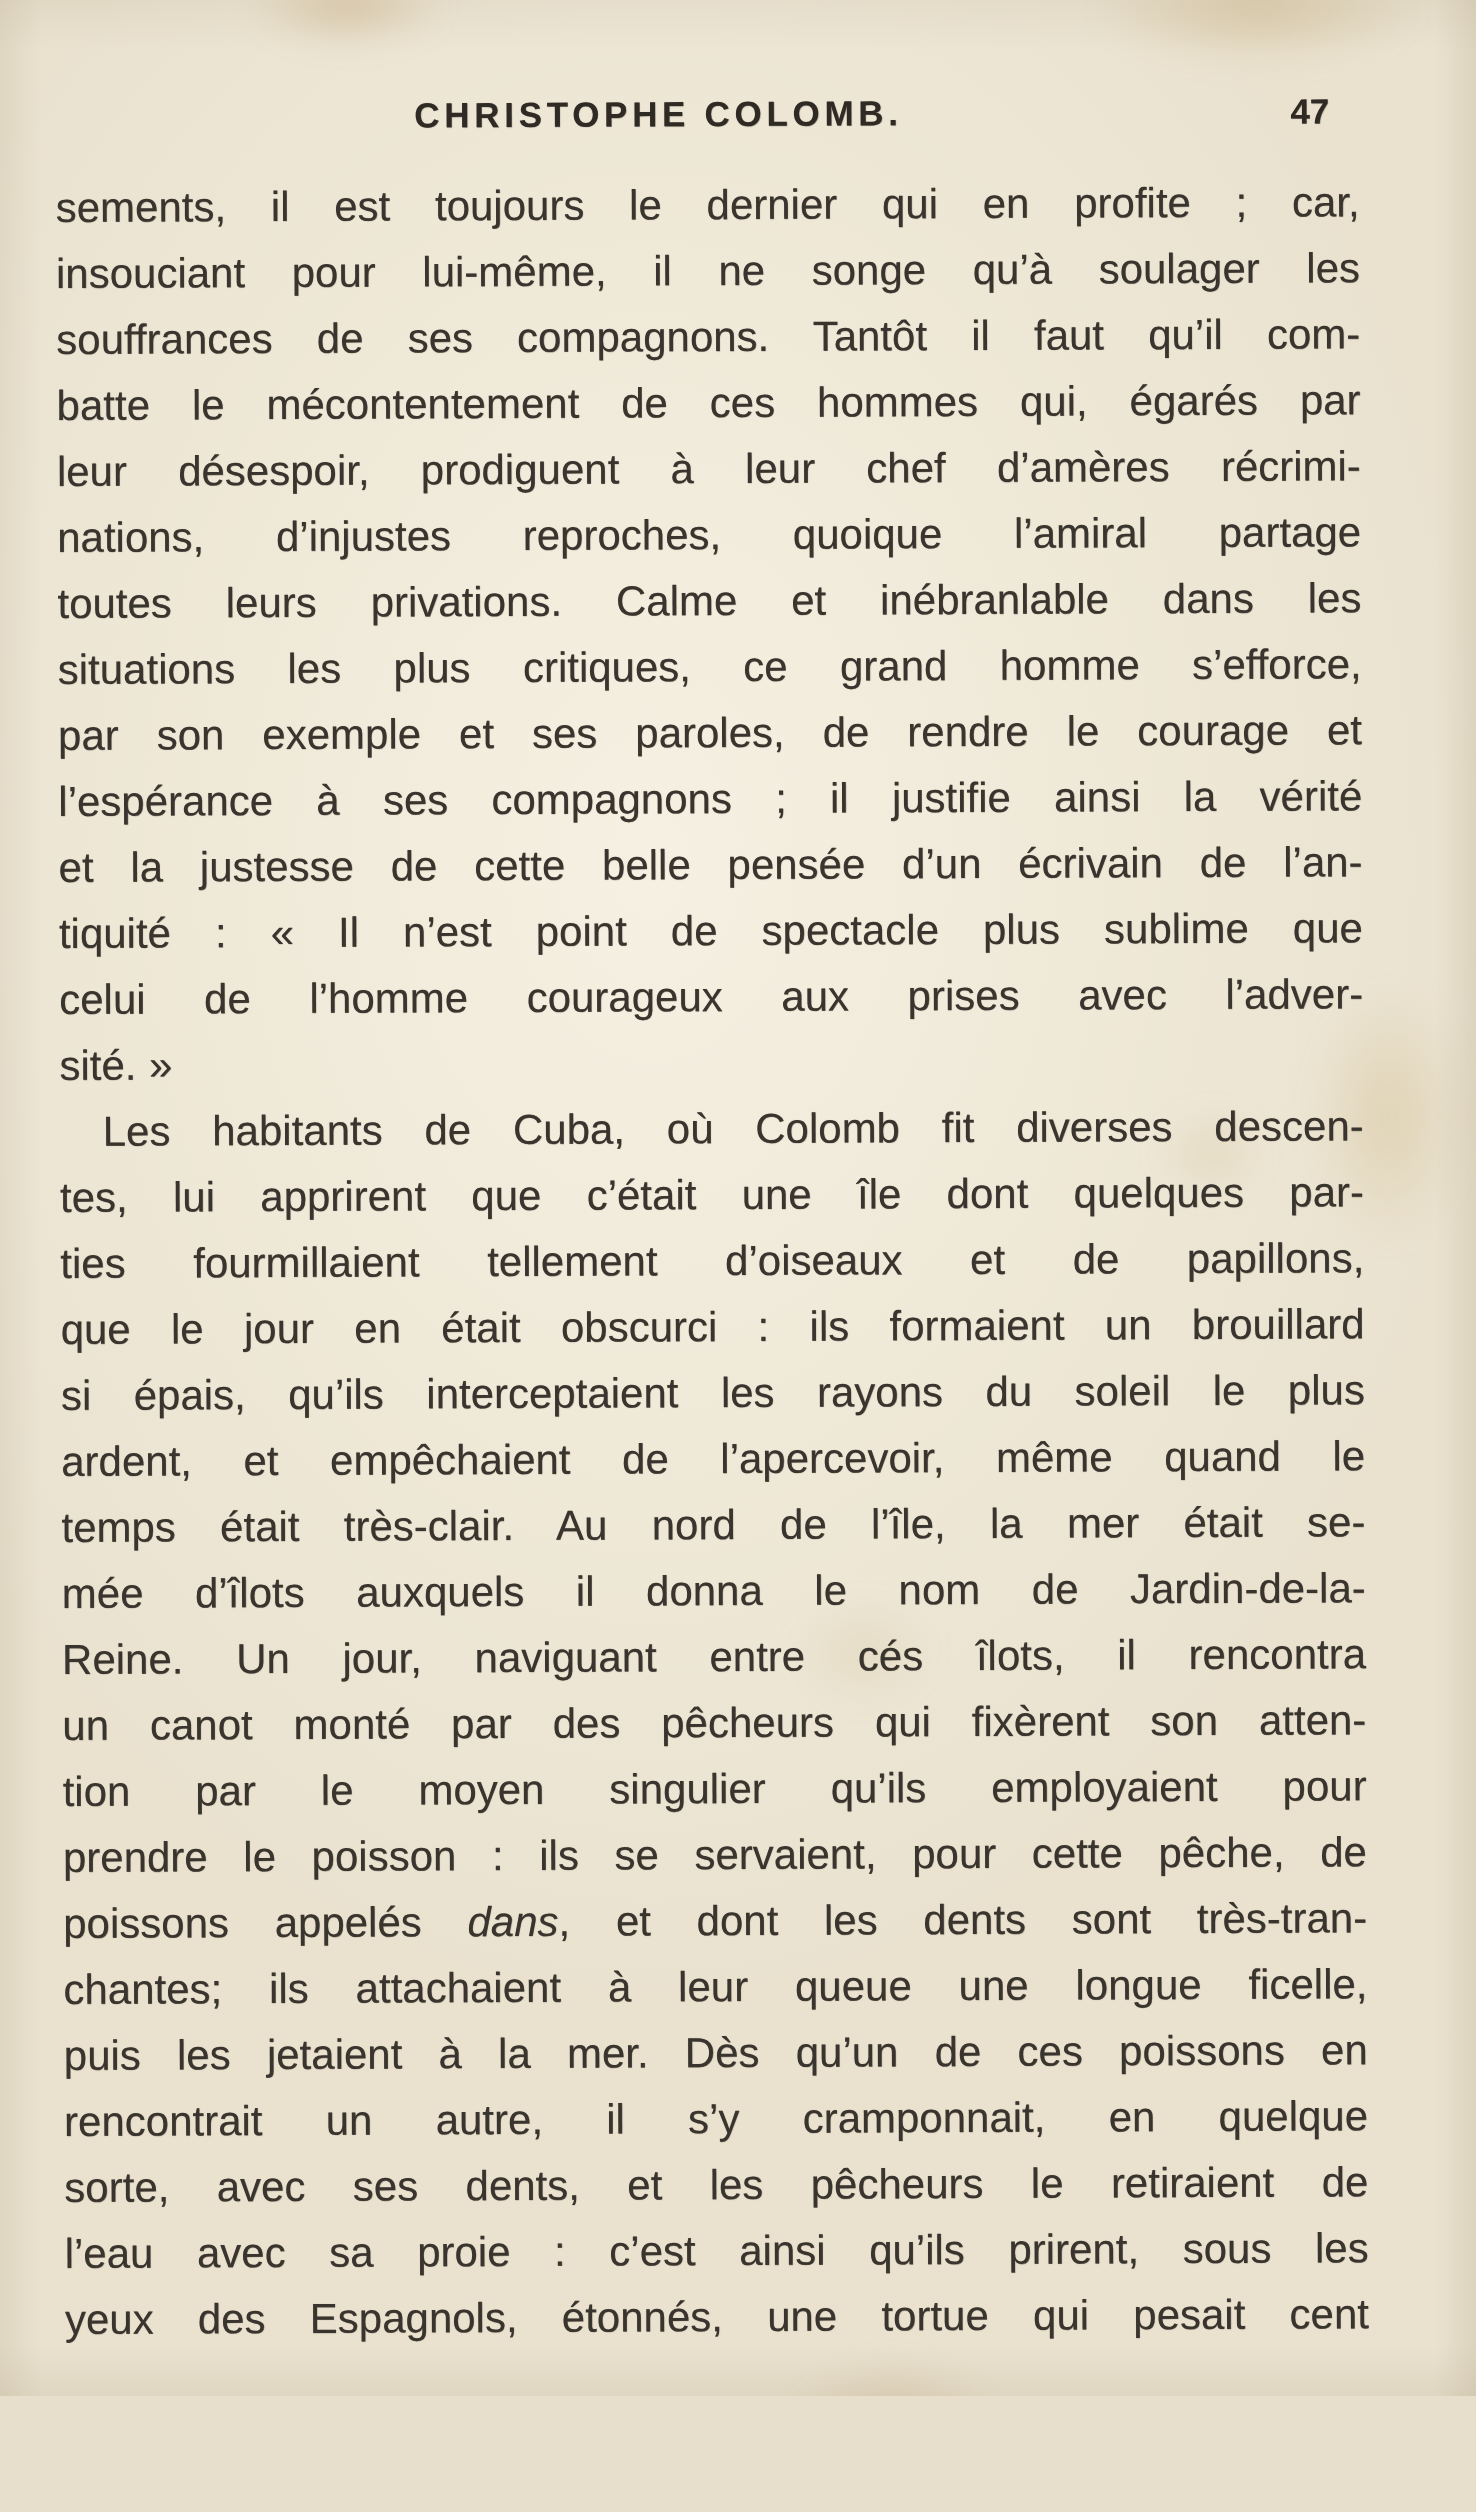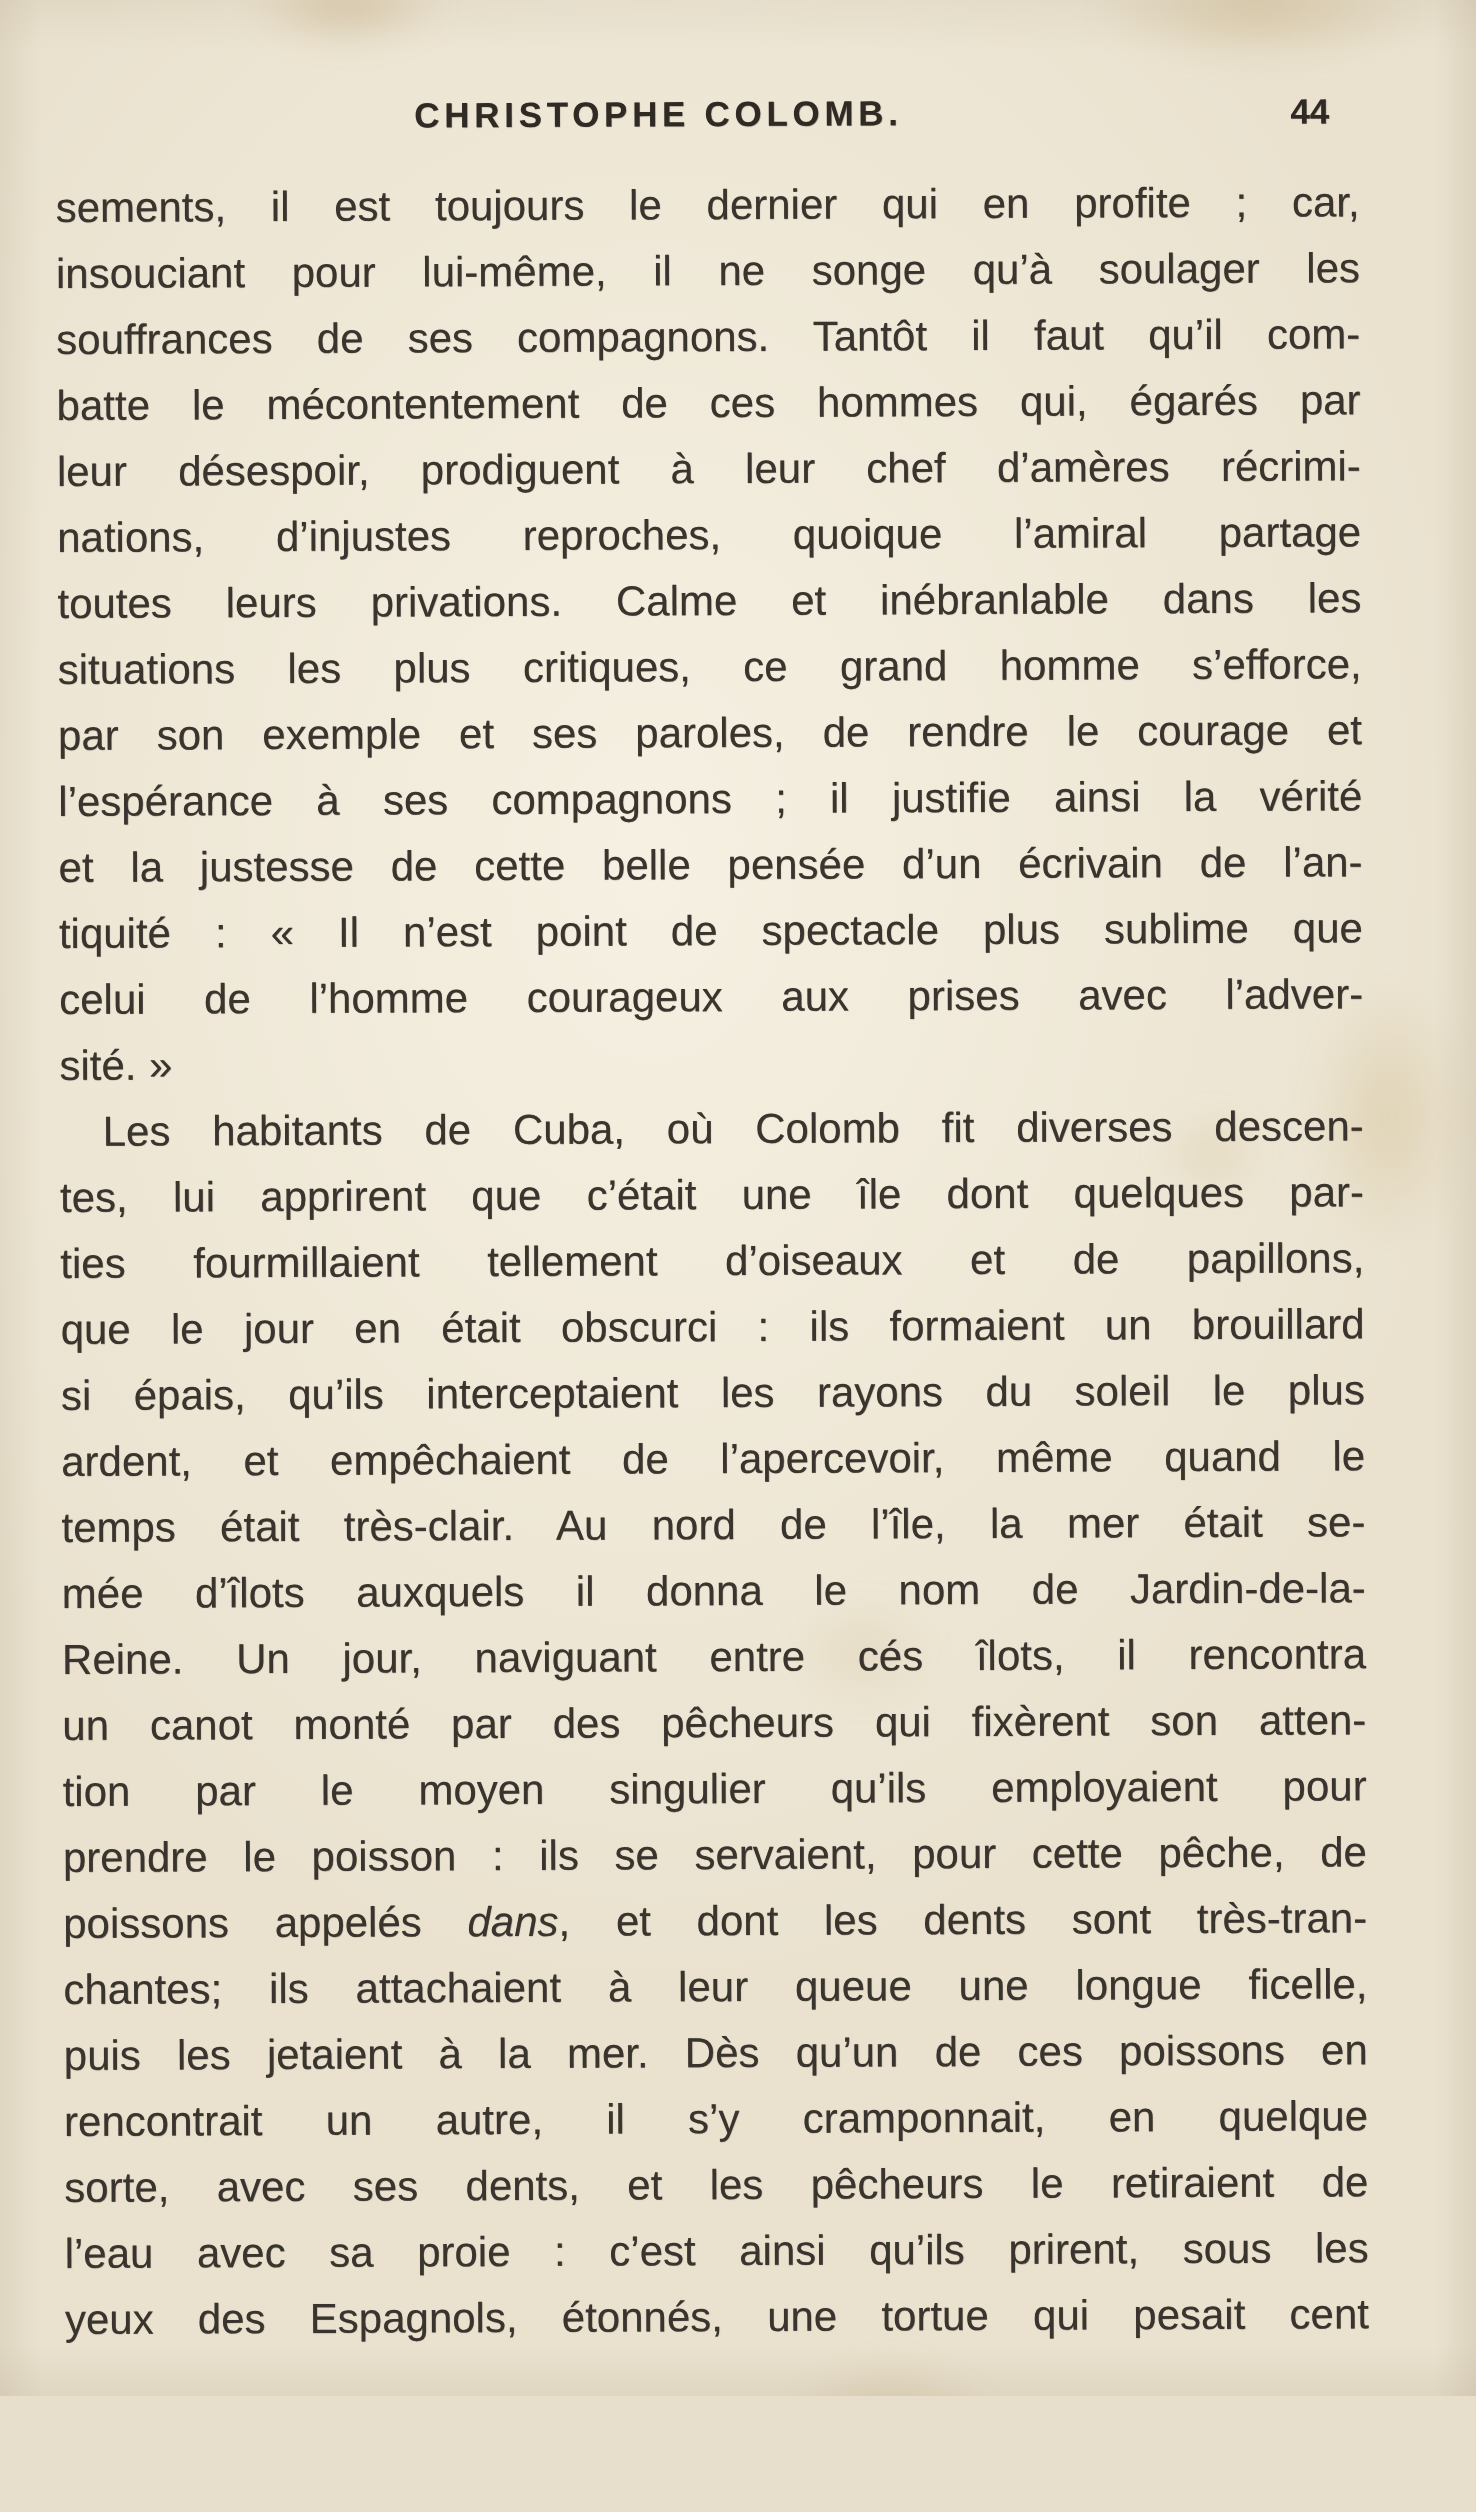--- a/index.html
+++ b/index.html
@@ -82,21 +82,21 @@
   <div class="stain s2"></div>
   <div class="stain s3"></div>
   <div class="stain s4"></div>
   <div class="stain s5"></div>
   <div class="stain s6"></div>
   <div class="stain s7"></div>
 
   <div class="sheet">
     <header>
       <div class="running-title">CHRISTOPHE COLOMB.</div>
-      <div class="page-number">44</div>
+      <div class="page-number">47</div>
     </header>
 
     <main class="text-block">
       <section>
         <div class="line">sements, il est toujours le dernier qui en profite ; car,</div>
         <div class="line">insouciant pour lui-même, il ne songe qu’à soulager les</div>
         <div class="line">souffrances de ses compagnons. Tantôt il faut qu’il com-</div>
         <div class="line">batte le mécontentement de ces hommes qui, égarés par</div>
         <div class="line">leur désespoir, prodiguent à leur chef d’amères récrimi-</div>
         <div class="line">nations, d’injustes reproches, quoique l’amiral partage</div>

